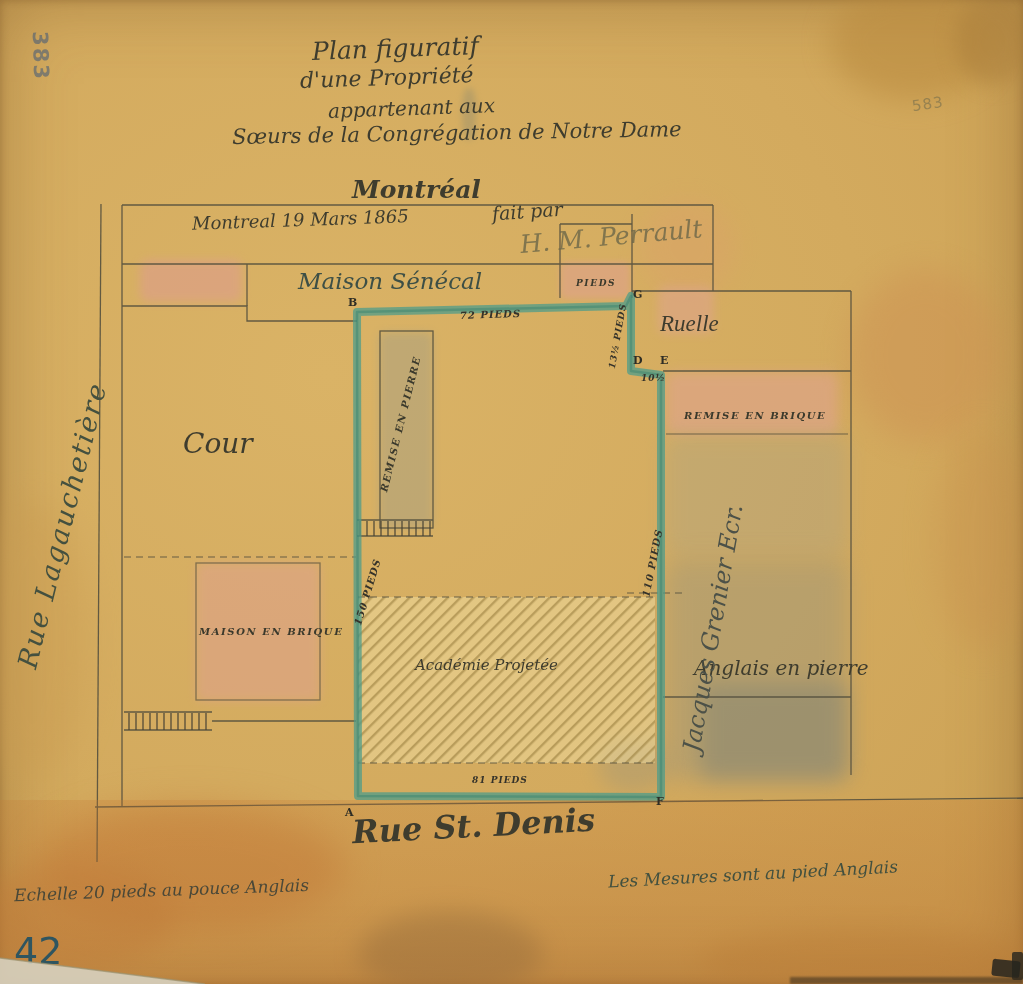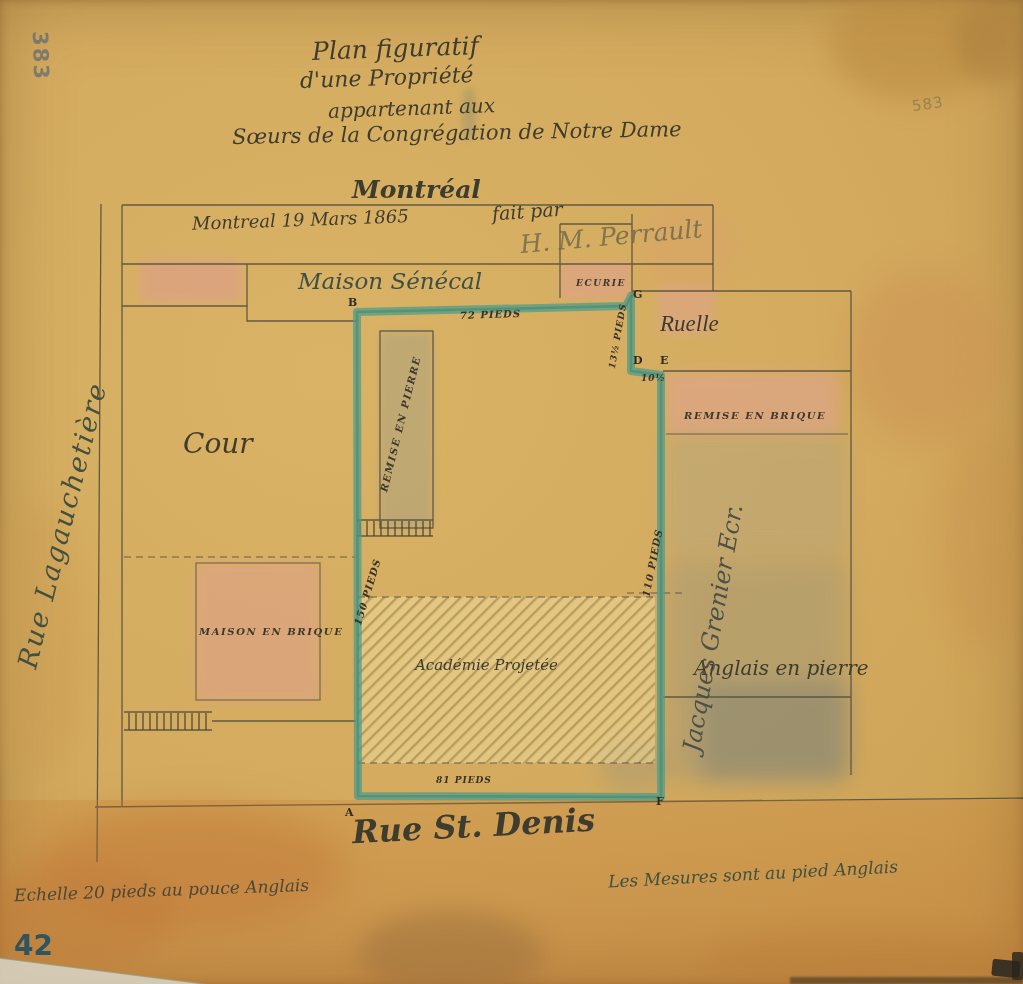--- a/index.html
+++ b/index.html
@@ -109,50 +109,50 @@
   <div class="lbl" style="left:300px;top:67px;font-size:22px;transform:rotate(-2deg);">d'une Propriété</div>
   <div class="lbl" style="left:328px;top:98px;font-size:20px;transform:rotate(-2deg);">appartenant aux</div>
   <div class="lbl" style="left:232px;top:123px;font-size:21px;transform:rotate(-1deg);">Sœurs de la Congrégation de Notre Dame</div>
   <div class="lbl" style="left:352px;top:177px;font-size:25px;font-weight:bold;font-style:italic;">Montréal</div>
 
   <div class="lbl" style="left:192px;top:211px;font-size:18px;transform:rotate(-2deg);">Montreal 19 Mars 1865</div>
   <div class="lbl" style="left:492px;top:202px;font-size:19px;transform:rotate(-4deg);">fait par</div>
   <div class="lbl" style="left:520px;top:224px;font-size:25px;color:rgba(108,102,72,.8);transform:rotate(-5deg);">H. M. Perrault</div>
 
   <div class="lbl" style="left:298px;top:270px;font-size:23px;color:#3d4f46;">Maison Sénécal</div>
-  <div class="lbl caps" style="left:576px;top:279px;font-size:9px;">ECURIE</div>
+  <div class="lbl caps" style="left:576px;top:279px;font-size:9px;">PIEDS</div>
   <div class="lbl" style="left:660px;top:312px;font-size:23px;font-family:Liberation Serif, serif;">Ruelle</div>
   <div class="lbl caps" style="left:684px;top:397px;margin-top:14px;">REMISE EN BRIQUE</div>
   <div class="lbl" style="left:183px;top:430px;font-size:28px;">Cour</div>
   <div class="lbl caps cen" style="left:401px;top:424px;transform:translate(-50%,-50%) rotate(-76deg);">REMISE EN PIERRE</div>
   <div class="lbl caps" style="left:199px;top:627px;">MAISON EN BRIQUE</div>
   <div class="lbl" style="left:415px;top:658px;font-size:15px;">Académie Projetée</div>
   <div class="lbl" style="left:694px;top:658px;font-size:20px;">Anglais en pierre</div>
   <div class="lbl cen" style="left:713px;top:628px;font-size:24px;color:#4c5148;transform:translate(-50%,-50%) rotate(-80deg);">Jacques Grenier Ecr.</div>
 
   <div class="lbl cen" style="left:62px;top:525px;font-size:27px;letter-spacing:2px;color:#44503f;transform:translate(-50%,-50%) rotate(-76deg);">Rue Lagauchetière</div>
   <div class="lbl" style="left:352px;top:810px;font-size:32px;font-weight:bold;transform:rotate(-3deg);">Rue St. Denis</div>
 
   <div class="lbl meas" style="left:460px;top:310px;transform:rotate(-2deg);">72 PIEDS</div>
   <div class="lbl meas cen" style="left:618px;top:336px;font-size:9px;transform:translate(-50%,-50%) rotate(-80deg);">13½ PIEDS</div>
   <div class="lbl meas" style="left:641px;top:374px;font-size:9px;">10½</div>
   <div class="lbl meas cen" style="left:368px;top:592px;transform:translate(-50%,-50%) rotate(-73deg);">150 PIEDS</div>
   <div class="lbl meas cen" style="left:653px;top:563px;transform:translate(-50%,-50%) rotate(-79deg);">110 PIEDS</div>
-  <div class="lbl meas" style="left:436px;top:776px;font-size:9px;">81 PIEDS</div>
+  <div class="lbl meas" style="left:472px;top:776px;font-size:9px;">81 PIEDS</div>
 
   <div class="lbl corner" style="left:348px;top:297px;">B</div>
   <div class="lbl corner" style="left:633px;top:289px;">G</div>
   <div class="lbl corner" style="left:633px;top:355px;">D</div>
   <div class="lbl corner" style="left:660px;top:355px;">E</div>
   <div class="lbl corner" style="left:345px;top:807px;">A</div>
   <div class="lbl corner" style="left:656px;top:796px;">F</div>
 
   <div class="lbl" style="left:14px;top:882px;font-size:17px;transform:rotate(-2deg);color:#4a4838;">Echelle 20 pieds au pouce Anglais</div>
   <div class="lbl" style="left:608px;top:866px;font-size:17px;transform:rotate(-3deg);color:#42503f;">Les Mesures sont au pied Anglais</div>
-  <div class="lbl" style="left:14px;top:932px;font-size:28px;font-weight:bold;font-style:normal;font-family:'DejaVu Sans',sans-serif;color:#2e5560;">42</div>
+  <div class="lbl" style="left:14px;top:932px;font-size:38px;font-weight:normal;font-style:normal;font-family:'DejaVu Sans',sans-serif;color:#2e5560;">42</div>
   <div class="lbl cen" style="left:40px;top:56px;font-size:21px;font-weight:bold;font-style:normal;font-family:'DejaVu Sans',sans-serif;color:rgba(62,88,122,.55);letter-spacing:2px;transform:translate(-50%,-50%) rotate(88deg);">383</div>
   <div class="lbl" style="left:912px;top:97px;font-size:15px;font-style:normal;font-family:'DejaVu Sans',sans-serif;color:rgba(100,100,75,.5);transform:rotate(-8deg);letter-spacing:1px;">583</div>
 
   <svg class="wedge" width="1023" height="984" viewBox="0 0 1023 984">
     <polygon points="0,958 205,984 0,984" fill="#d6d0bf" opacity="0.9"></polygon>
     <line x1="0" y1="958" x2="205" y2="984" stroke="#9b926f" stroke-width="1.5" opacity="0.7"></line>
   </svg>
 
   <div class="mark" style="left:992px;top:960px;width:28px;height:17px;transform:rotate(6deg);border-radius:3px;opacity:.85;"></div>
   <div class="mark" style="left:1012px;top:952px;width:11px;height:28px;border-radius:2px;opacity:.8;"></div>

